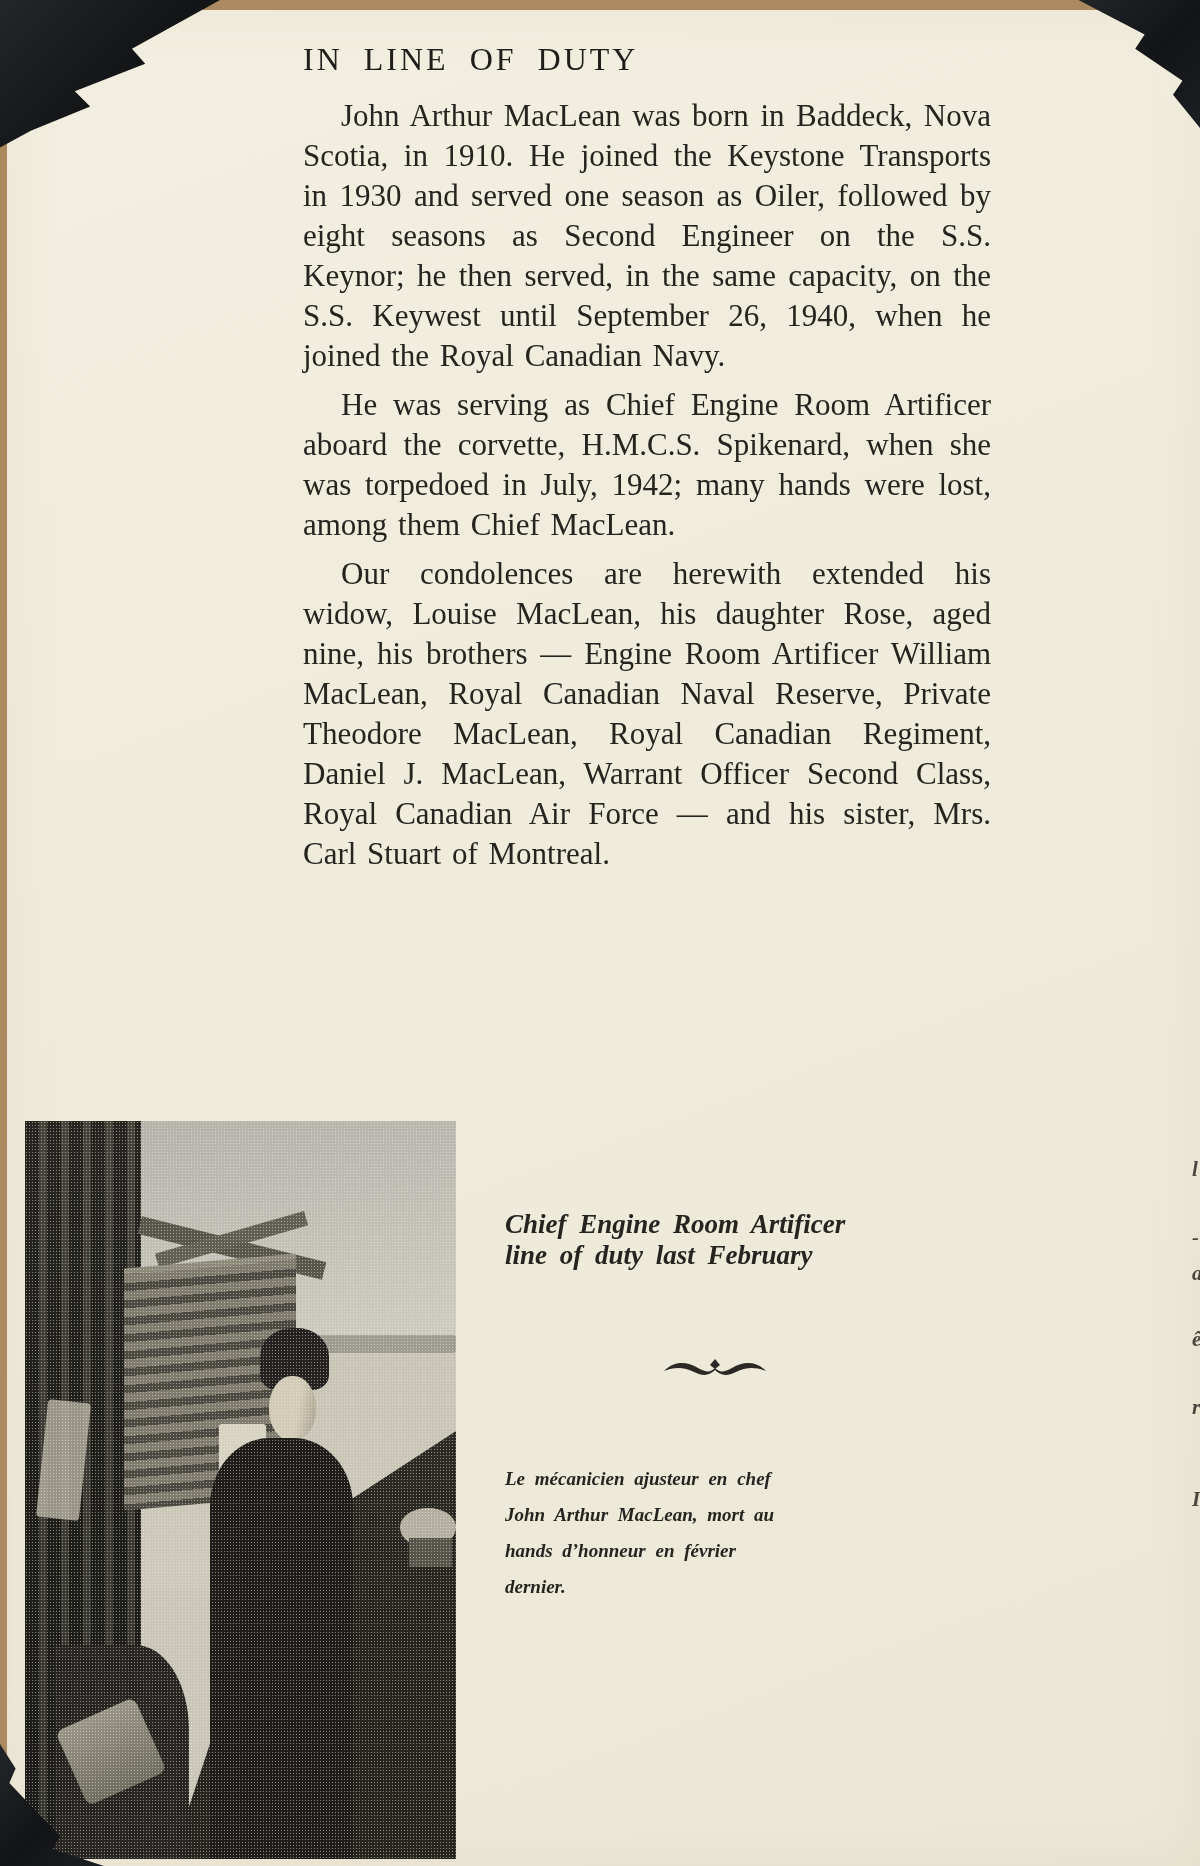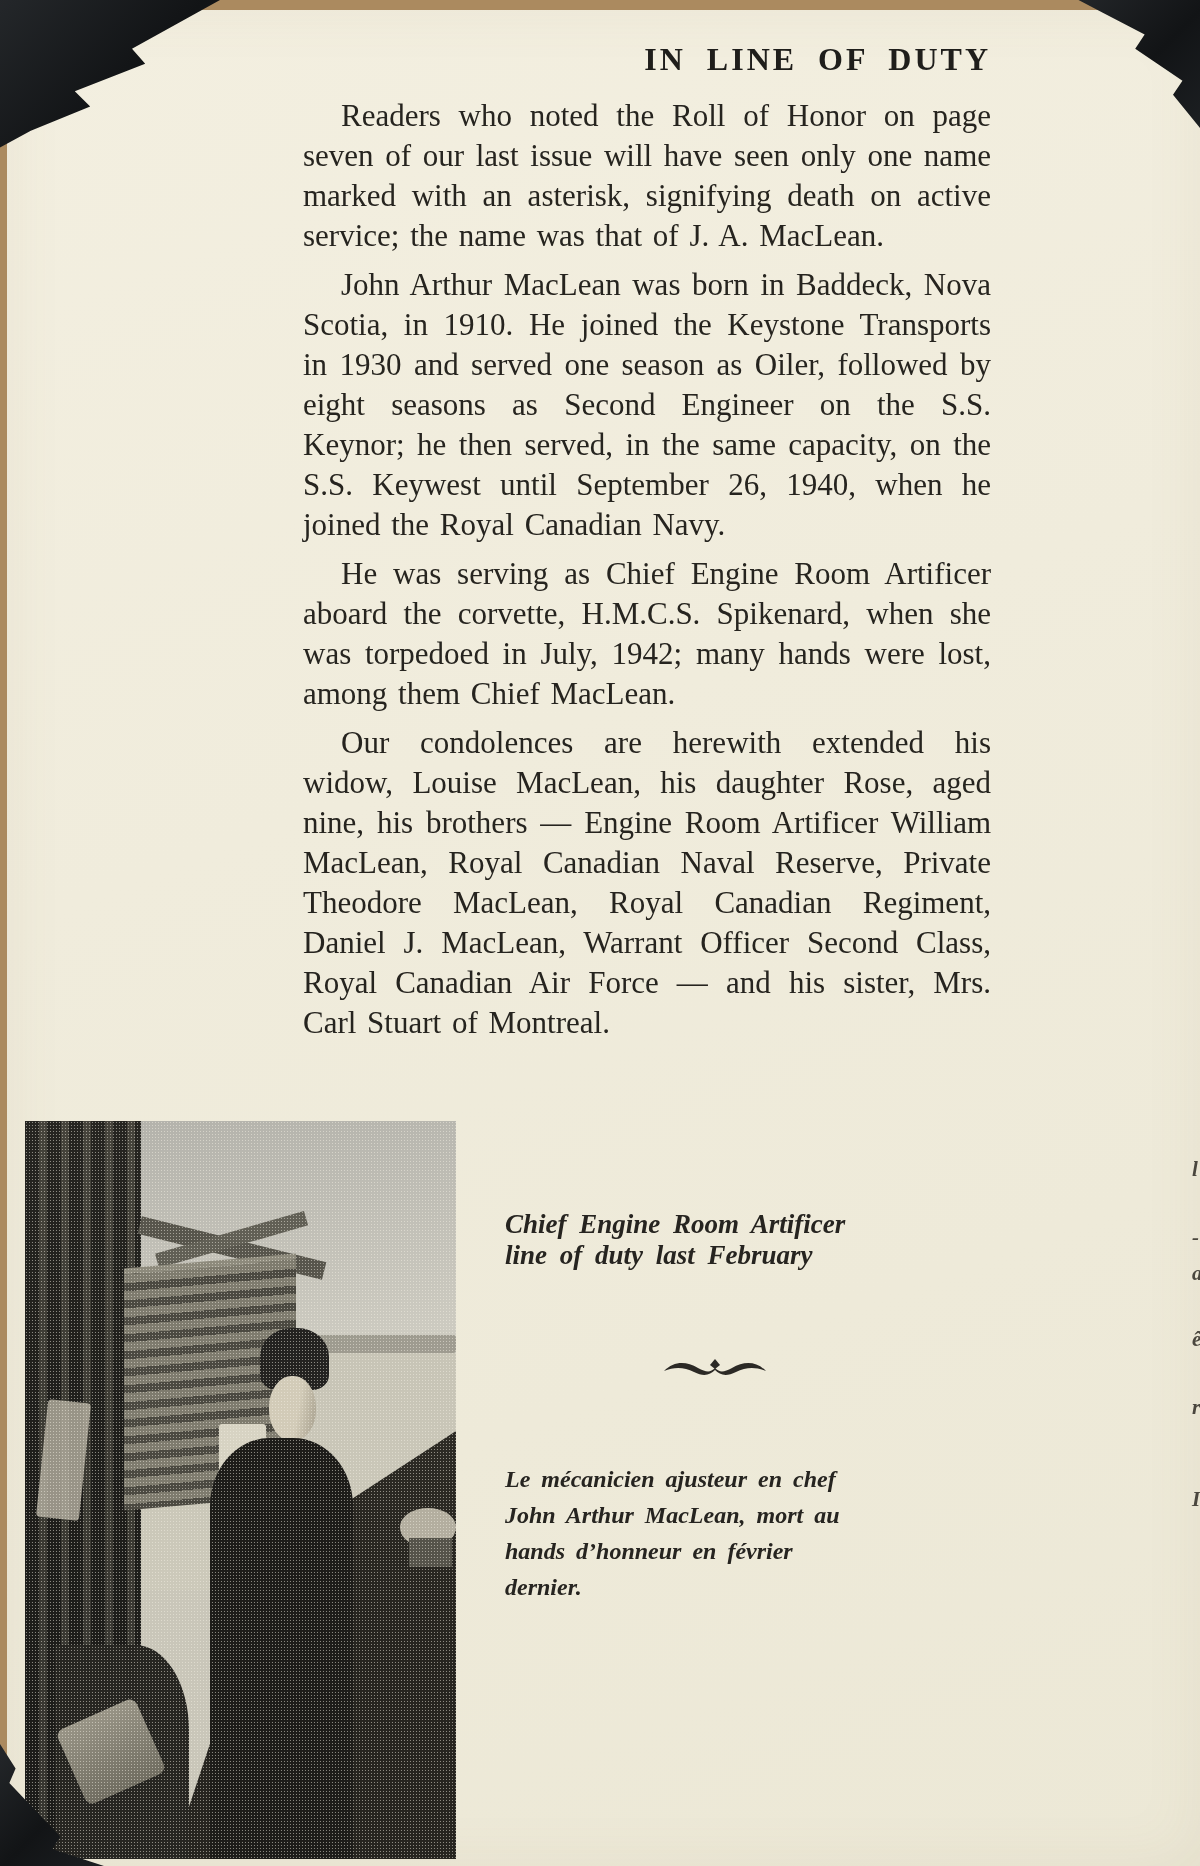--- a/index.html
+++ b/index.html
@@ -21,21 +21,21 @@
   .mount-tr{right:0;top:0;width:135px;height:128px;
     clip-path:polygon(10% 0,100% 0,100% 100%,80% 74%,87% 63%,52% 38%,59% 27%,28% 10%);}
   .mount-bl{left:0;bottom:0;width:104px;height:122px;
     clip-path:polygon(0 0,15% 20%,9% 32%,58% 76%,50% 86%,100% 100%,0 100%);}
   
   .album-strip{position:absolute;left:0;top:0;width:1200px;height:10px;background:#ab8a5f;z-index:5;}
 
   
   .content-col{position:absolute;left:296px;top:22px;width:688px;color:#232220;}
   .article-title{
-    text-align:right;font-weight:bold;font-size:32px;letter-spacing:3px;
+    text-align:left;font-weight:normal;font-size:32px;letter-spacing:3px;
     word-spacing:10px;margin:10px 0 18px 0;color:#1f1e1b;
   }
   .body-para{
     font-size:31px;line-height:40px;margin:0 0 9px 0;text-indent:38px;
     text-align:justify;word-spacing:3px;color:#26241f;
   }
   
   .photo{
     position:absolute;left:18px;top:1112px;width:431px;height:738px;
     background:#c9c6b9;overflow:hidden;z-index:10;
@@ -82,38 +82,37 @@
   .ph-funnel{position:absolute;left:10%;bottom:9%;width:20%;height:11%;
     background:linear-gradient(180deg,#989486 0%,#6f6c60 100%);
     transform:rotate(-24deg);border-radius:8px;}
   .halftone::after{content:"";position:absolute;inset:0;
     background-image:radial-gradient(circle at 1.2px 1.2px,rgba(243,239,227,.5) 27%,rgba(0,0,0,0) 30%);
     background-size:3px 3px;pointer-events:none;}
   
   .caption{position:absolute;left:498px;width:420px;text-align:left;
     font-weight:bold;font-style:italic;color:#262420;z-index:10;}
   .caption-en{top:1200px;font-size:27px;line-height:31px;word-spacing:6px;}
-  .caption-fr{top:1452px;font-size:24px;line-height:36px;word-spacing:5px;}
+  .caption-fr{top:1452px;font-size:19px;line-height:36px;word-spacing:5px;}
   .ornament{position:absolute;left:498px;top:1346px;width:420px;text-align:center;z-index:10;}
   
   .edge-strip{position:absolute;right:0;top:1130px;width:9px;height:420px;
     overflow:hidden;z-index:12;}
   .edge-frag{position:absolute;left:1px;font-size:21px;font-weight:bold;color:#4a463e;
     font-style:italic;}
 </style>
 </head>
 <body>
 
 <div class="album-strip"></div>
 
 <div class="page">
 
   <div class="content-col">
     <div class="article-title">IN LINE OF DUTY</div>
-    <p class="body-para">Readers who noted the Roll of Honor on page seven of our last issue will have seen only one name marked with an asterisk, signifying death on active service; the name was that of J. A. MacLean.</p>
     <p class="body-para">John Arthur MacLean was born in Baddeck, Nova Scotia, in 1910. He joined the Keystone Transports in 1930 and served one season as Oiler, followed by eight seasons as Second Engineer on the S.S. Keynor; he then served, in the same capacity, on the S.S. Keywest until September 26, 1940, when he joined the Royal Canadian Navy.</p>
     <p class="body-para">He was serving as Chief Engine Room Artificer aboard the corvette, H.M.C.S. Spikenard, when she was torpedoed in July, 1942; many hands were lost, among them Chief MacLean.</p>
     <p class="body-para">Our condolences are herewith extended his widow, Louise MacLean, his daughter Rose, aged nine, his brothers — Engine Room Artificer William MacLean, Royal Canadian Naval Reserve, Private Theodore MacLean, Royal Canadian Regiment, Daniel J. MacLean, Warrant Officer Second Class, Royal Canadian Air Force — and his sister, Mrs. Carl Stuart of Montreal.</p>
   </div>
 
   <div class="photo halftone">
     <div class="ph-sky"></div>
     <div class="ph-horizon"></div>
     <div class="ph-horizon2"></div>
     <div class="ph-water"></div>

